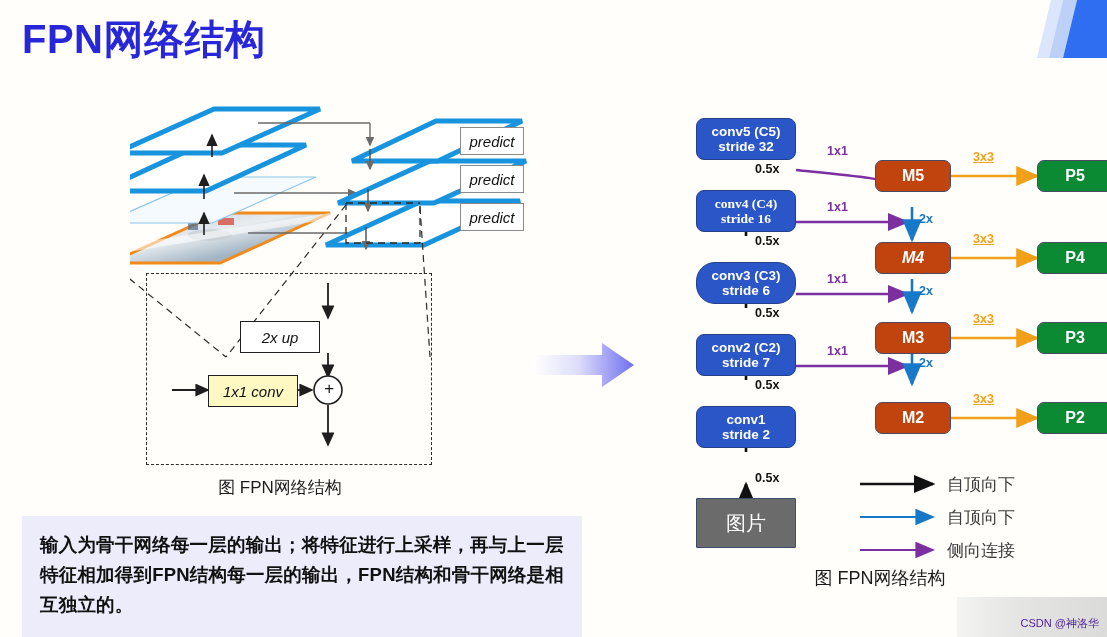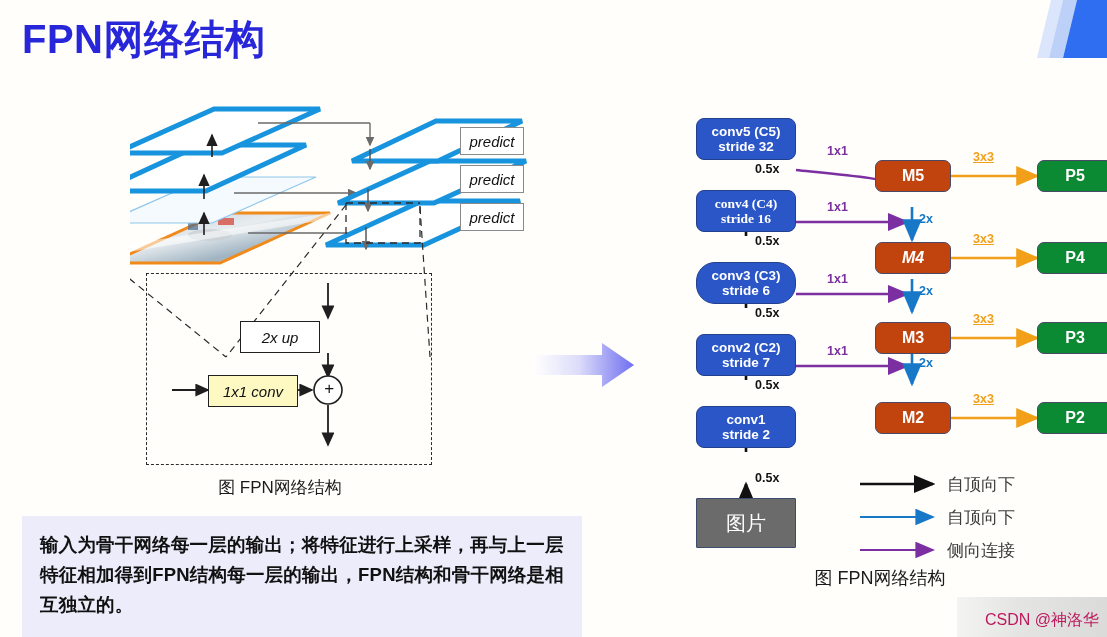--- a/index.html
+++ b/index.html
@@ -76,21 +76,21 @@
     position:absolute; left:22px; top:516px; width:560px; height:121px;
     background:#edecfb; box-sizing:border-box;
     padding:14px 18px 0 18px;
     font-size:18.5px; font-weight:700; color:#111111;
     line-height:1.62; letter-spacing:0.2px;
   }
 
   
   #watermark {
     position:absolute; right:8px; bottom:6px;
-    font-size:16px; color:#be185d; white-space:nowrap;
+    font-size:11px; color:#4c1d95; white-space:nowrap;
   }
   #watermark-plate {
     position:absolute; right:0; bottom:0; width:150px; height:40px;
     background:linear-gradient(90deg,#f0f0f0 0%, #dcdcdc 40%, #cfcfcf 100%);
     opacity:.75;
   }
   .nosel { user-select:none; }
 </style>
 </head>
 <body>

